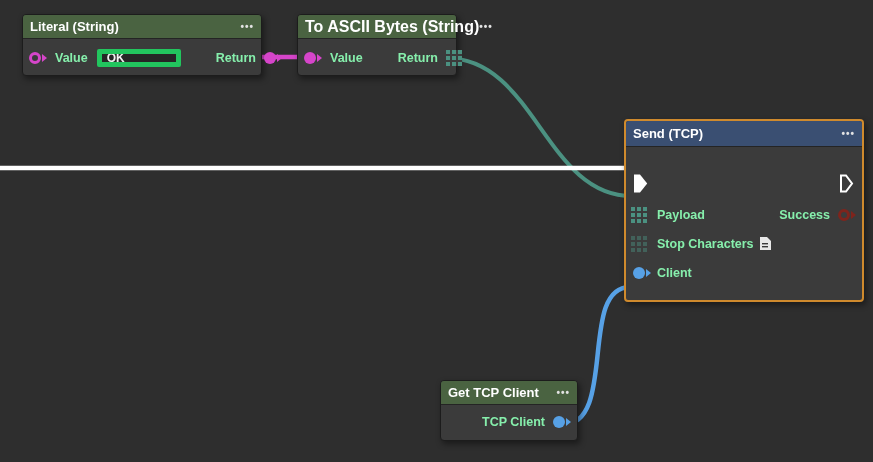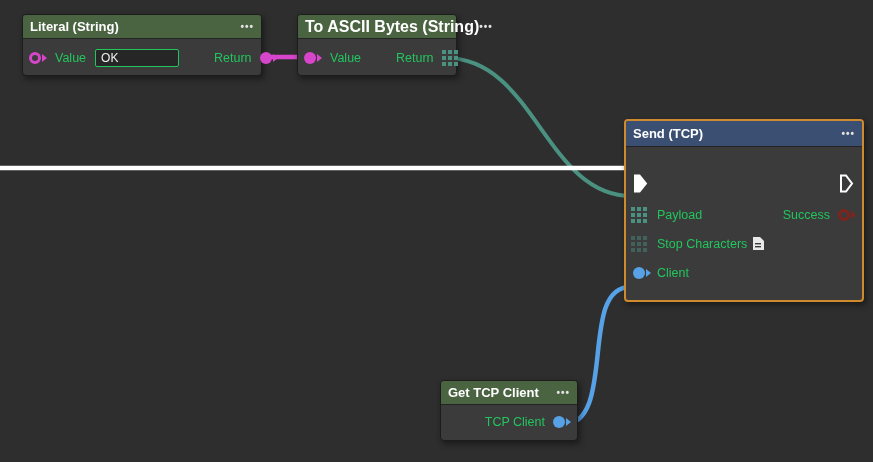--- a/index.html
+++ b/index.html
@@ -25,21 +25,21 @@
   .node-header{
     display:flex;justify-content:space-between;align-items:center;
     padding:0 7px;border-radius:3px 3px 0 0;border-bottom:1px solid #242424;
     height:24px;
   }
   .node-header.green{background:var(--header-green);}
   .node-header.blue{background:var(--header-blue);}
   .node-title{font-size:13px;font-weight:700;color:#fff;white-space:nowrap;}
   .menu-dots{font-size:10px;font-weight:700;color:#e3e3e3;letter-spacing:1px;cursor:pointer;line-height:1;}
   .row{display:flex;align-items:center;}
-  .lbl{font-size:12.5px;font-weight:400;color:#22c55e;white-space:nowrap;}
+  .lbl{font-size:12.5px;font-weight:700;color:#86efac;white-space:nowrap;}
   
   .port{display:flex;align-items:center;flex:none;}
   .port .circ{width:12px;height:12px;border-radius:50%;flex:none;}
   .port .notch{width:0;height:0;border-top:4px solid transparent;border-bottom:4px solid transparent;border-left:5px solid;margin-left:1px;flex:none;}
   .port.ring-magenta .circ{border:3px solid var(--magenta);} .port.ring-magenta .notch{border-left-color:var(--magenta);}
   .port.fill-magenta .circ{background:var(--magenta);} .port.fill-magenta .notch{border-left-color:var(--magenta);}
   .port.ring-red .circ{border:3px solid var(--dark-red);} .port.ring-red .notch{border-left-color:var(--dark-red);}
   .port.fill-blue .circ{background:var(--blue);} .port.fill-blue .notch{border-left-color:var(--blue);}
   
   .grid-icon{
@@ -47,22 +47,22 @@
     background-image:
       repeating-linear-gradient(90deg,transparent 0 4px,var(--node-body) 4px 6px),
       repeating-linear-gradient(0deg,transparent 0 4px,var(--node-body) 4px 6px);
   }
   .grid-icon.dim{opacity:.45;}
   .doc-icon{flex:none;margin-left:5px;}
   
   #node-literal{left:22px;top:14px;width:240px;height:62px;}
   #node-literal .body{height:37px;display:flex;align-items:center;padding:0 6px;}
   #node-literal .value-input{
-    width:84px;height:18px;background:#262626;border:1px solid #22c55e;border-radius:2px;
-    color:#f0f0f0;font-size:12px;font-family:inherit;padding:0 5px;margin-left:9px;
+    width:84px;height:18px;background:#262626;border:5px solid #22c55e;border-radius:2px;
+    color:#f0f0f0;font-size:12px;font-family:inherit;padding:0 5px;margin-left:9px;font-weight:bold;
   }
   #node-toascii{left:297px;top:14px;width:160px;height:62px;}
   #node-toascii .body{height:37px;display:flex;align-items:center;padding:0 8px 0 6px;}
   #node-send{left:624px;top:119px;width:240px;height:183px;}
   #node-send .node-header{height:26px;}
   #node-send .body{padding:20px 6px 3px 5px;}
   #node-send .row{height:29px;}
   #node-send .row.flow{height:33px;justify-content:space-between;padding:0 2px;}
   #node-send .row .lbl{margin-left:10px;}
   #node-send .spacer{flex:1;}

